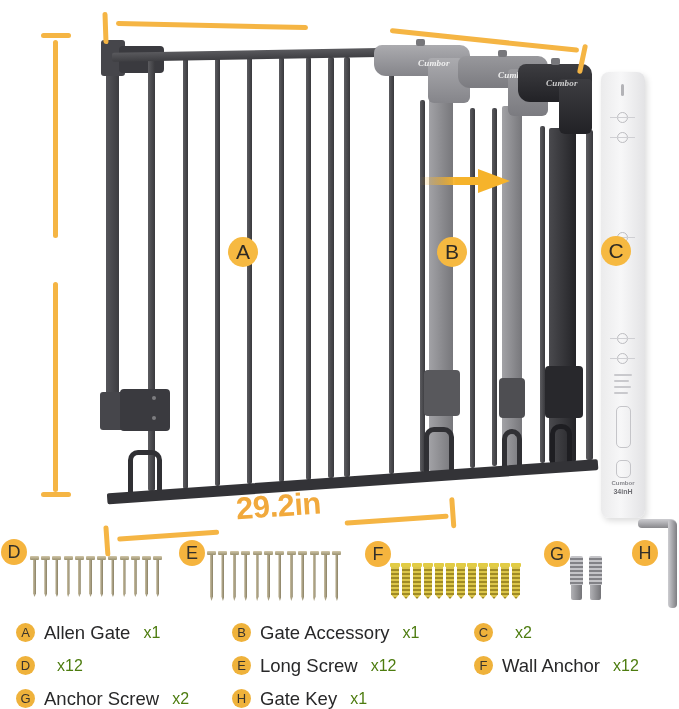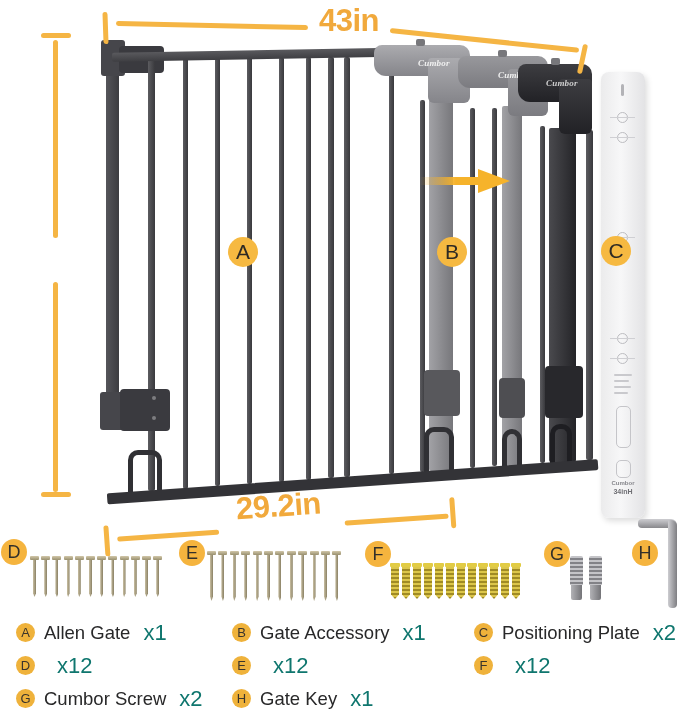--- a/index.html
+++ b/index.html
@@ -116,21 +116,21 @@
   #allen-v{left:668px;top:520px;width:9px;height:88px;border-radius:2px 6px 4px 4px;
            background:linear-gradient(90deg,#cdcdd1,#7e7e82);}
 
   
   #legend{position:absolute;left:16px;top:616px;width:656px;display:grid;
           grid-template-columns:216px 242px 196px;grid-auto-rows:33px;align-items:center;}
   .li{display:flex;align-items:center;}
   .lb{width:19px;height:19px;border-radius:50%;background:#EFB23B;color:#3a342c;font-size:13px;
       line-height:19px;text-align:center;flex:0 0 19px;margin-right:9px;}
   .ln{font-size:18.5px;font-weight:500;color:#282829;white-space:nowrap;}
-  .lq{font-size:22px;font-weight:500;color:#0f766e;margin-left:13px;white-space:nowrap;}
+  .lq{font-size:16px;font-weight:500;color:#4d7c0f;margin-left:13px;white-space:nowrap;}
 </style>
 </head>
 <body>
 
 <div class="stage">
 
   <div class="abs" id="plate">
     <div class="slot"></div>
     <div class="ph" style="top:40px"></div>
     <div class="ph" style="top:60px"></div>
@@ -213,21 +213,20 @@
       <linearGradient id="ag" x1="0" y1="0" x2="1" y2="0">
         <stop offset="0" stop-color="#F6B32B" stop-opacity="0"></stop>
         <stop offset="0.4" stop-color="#F6B32B" stop-opacity="1"></stop>
       </linearGradient>
     </defs>
     <polygon points="0,9 58,9 58,1 90,13 58,25 58,17 0,17" fill="url(#ag)"></polygon>
   </svg>
 
   <div class="dim" id="dim-top-cap-l"></div>
   <div class="dim" id="dim-top-line1"></div>
-  <div class="dim-text" id="dim-top-text">43in</div>
   <div class="dim" id="dim-top-line2"></div>
   <div class="dim" id="dim-top-cap-r"></div>
 
   <div class="dim" id="dim-left-cap-t"></div>
   <div class="dim" id="dim-left-line1"></div>
   <div class="dim" id="dim-left-line2"></div>
   <div class="dim" id="dim-left-cap-b"></div>
 
   <div id="dim-bot-group">
     <div class="dim" id="dim-bot-cap-l"></div>
@@ -409,38 +408,39 @@
         <div class="ln">Allen Gate</div>
         <div class="lq">x1</div>
       </div>
       <div class="li">
         <div class="lb">B</div>
         <div class="ln">Gate Accessory</div>
         <div class="lq">x1</div>
       </div>
       <div class="li">
         <div class="lb">C</div>
-        <div class="ln">Positioning Plate</div>
         <div class="lq">x2</div>
       </div>
       <div class="li">
         <div class="lb">D</div>
         <div class="lq">x12</div>
       </div>
       <div class="li">
         <div class="lb">E</div>
+        <div class="ln">Long Screw</div>
         <div class="lq">x12</div>
       </div>
       <div class="li">
         <div class="lb">F</div>
+        <div class="ln">Wall Anchor</div>
         <div class="lq">x12</div>
       </div>
       <div class="li">
         <div class="lb">G</div>
-        <div class="ln">Cumbor Screw</div>
+        <div class="ln">Anchor Screw</div>
         <div class="lq">x2</div>
       </div>
       <div class="li">
         <div class="lb">H</div>
         <div class="ln">Gate Key</div>
         <div class="lq">x1</div>
       </div>
     </div>
 
 </div>

